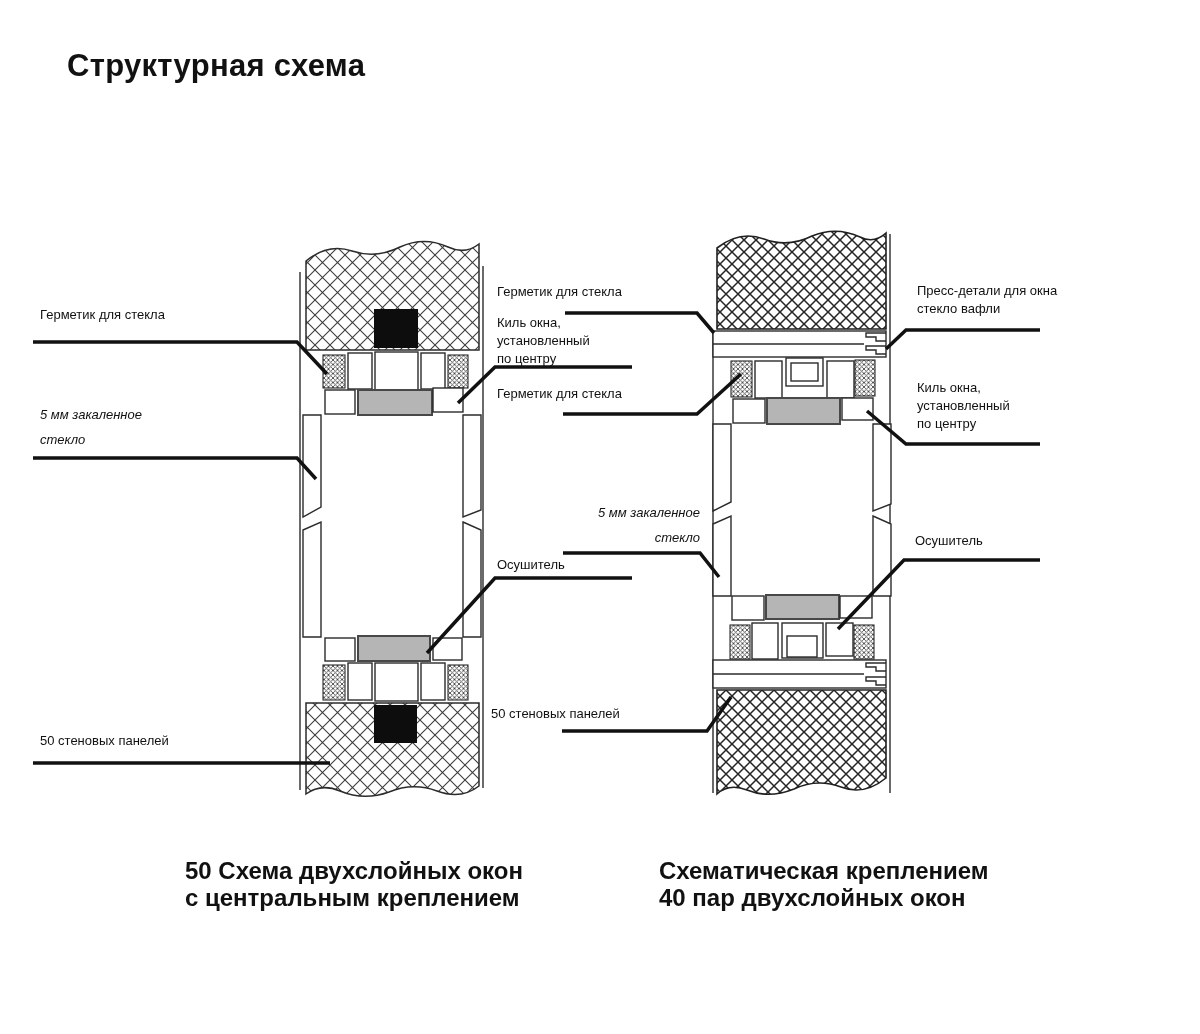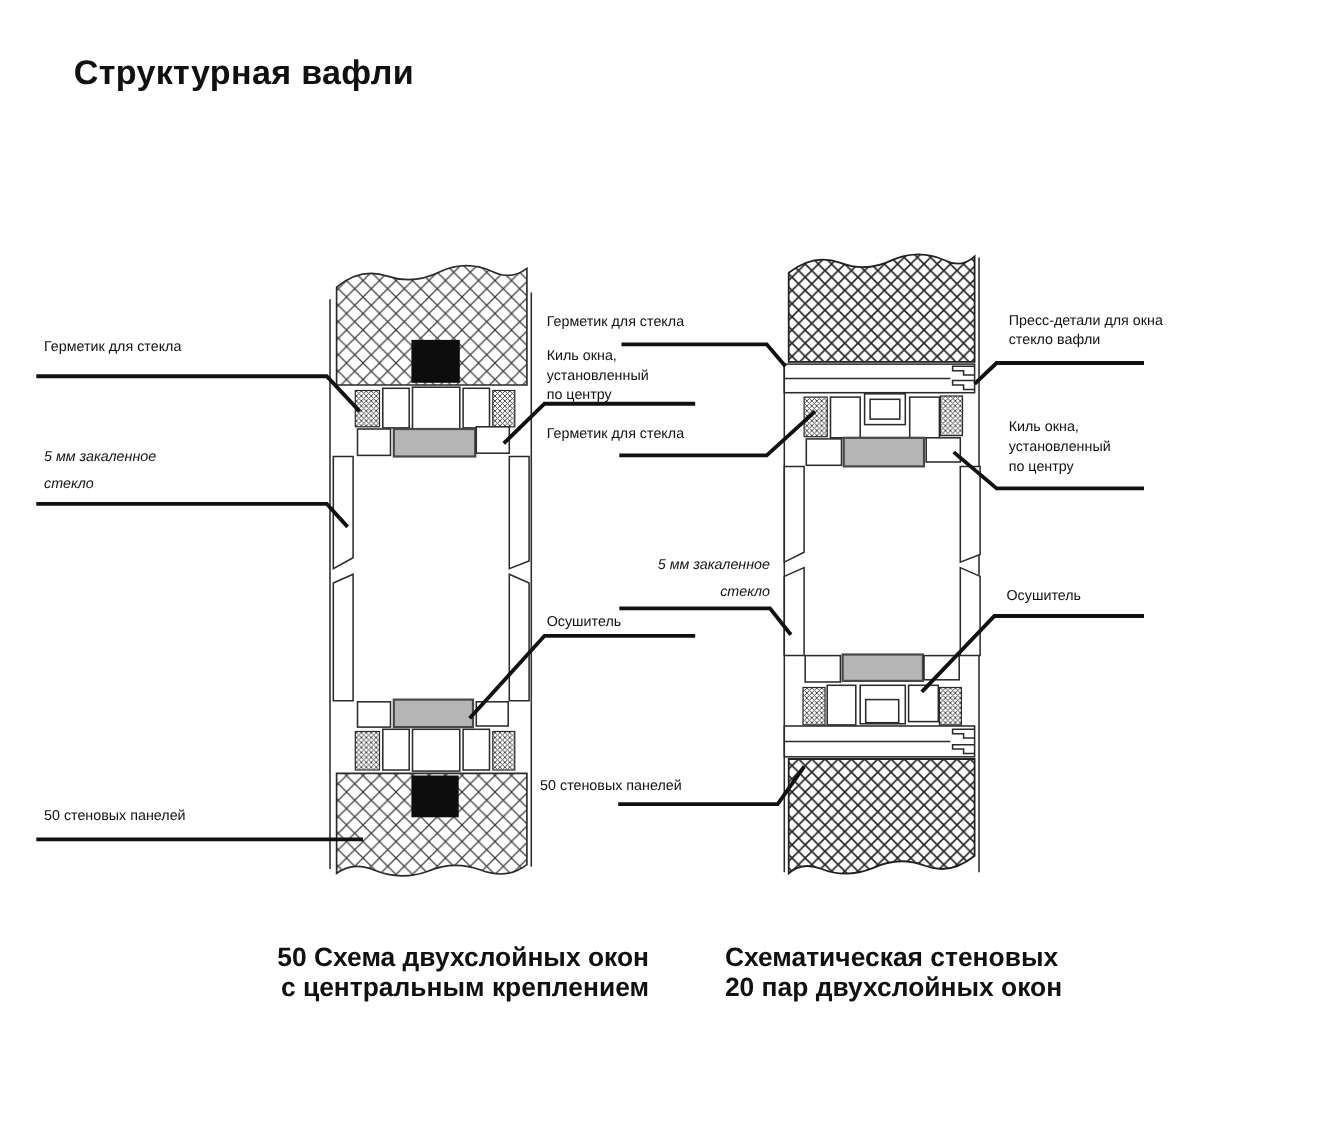--- a/index.html
+++ b/index.html
@@ -15,21 +15,21 @@
   }
   .lbl{
     position:absolute;font-size:13px;line-height:18px;white-space:nowrap;
   }
   .lbl span{display:block;}
   .lbl.lh25 span{line-height:25px;font-style:italic;}
   .lbl.alignr{text-align:right;}
   .caption{
     position:absolute;font-size:24px;font-weight:bold;line-height:27px;white-space:nowrap;
   }
-  .caption.centered{text-align:right;}
+  .caption.centered{text-align:left;}
   .caption span{display:block;}
   
   .ln{stroke:#2b2b2b;stroke-width:1.4;fill:none;}
   .blk{fill:#ffffff;stroke:#2b2b2b;stroke-width:1.4;}
   .gray{fill:#b5b5b5;stroke:#484848;stroke-width:2;}
   .fh{fill:url(#fineHatch);stroke:#2b2b2b;stroke-width:1.1;}
   .blackblk{fill:#0d0d0d;stroke:none;}
   .hatch-l{fill:url(#hatchL);stroke:#2b2b2b;stroke-width:1.5;}
   .hatch-r{fill:url(#hatchR);stroke:#202020;stroke-width:1.6;}
   .leader{fill:none;stroke:#111111;stroke-width:3.5;stroke-linecap:butt;}
@@ -143,21 +143,21 @@
       <polyline class="leader" points="563,414 697,414 741,374"></polyline>
       <polyline class="leader" points="563,553 700,553 719,577"></polyline>
       <polyline class="leader" points="632,578 495,578 427,653"></polyline>
       <polyline class="leader" points="562,731 707,731 731,697"></polyline>
       <polyline class="leader" points="1040,330 906,330 886,349"></polyline>
       <polyline class="leader" points="1040,444 906,444 867,411"></polyline>
       <polyline class="leader" points="1040,560 904,560 838,629"></polyline>
     </g>
   </svg>
 
-  <div class="page-title">Структурная вафли</div>
+  <div class="page-title">Структурная схема</div>
 
   <div class="lbl" style="left:40px;top:306px;">Герметик для стекла</div>
   <div class="lbl lh25" style="left:40px;top:402px;">
     <span>5 мм закаленное</span>
     <span>стекло</span>
   </div>
   <div class="lbl" style="left:40px;top:732px;">50 стеновых панелей</div>
 
   <div class="lbl" style="left:497px;top:283px;">Герметик для стекла</div>
   <div class="lbl" style="left:497px;top:314px;">
@@ -182,17 +182,17 @@
     <span>установленный</span>
     <span>по центру</span>
   </div>
   <div class="lbl" style="left:915px;top:532px;">Осушитель</div>
 
   <div class="caption centered" style="left:185px;top:857px;width:405px;">
     <span>50 Схема двухслойных окон</span>
     <span>с центральным креплением</span>
   </div>
   <div class="caption" style="left:659px;top:857px;">
-    <span>Схематическая стеновых</span>
-    <span>20 пар двухслойных окон</span>
+    <span>Схематическая креплением</span>
+    <span>40 пар двухслойных окон</span>
   </div>
 
 </div>
 
 </body></html>

